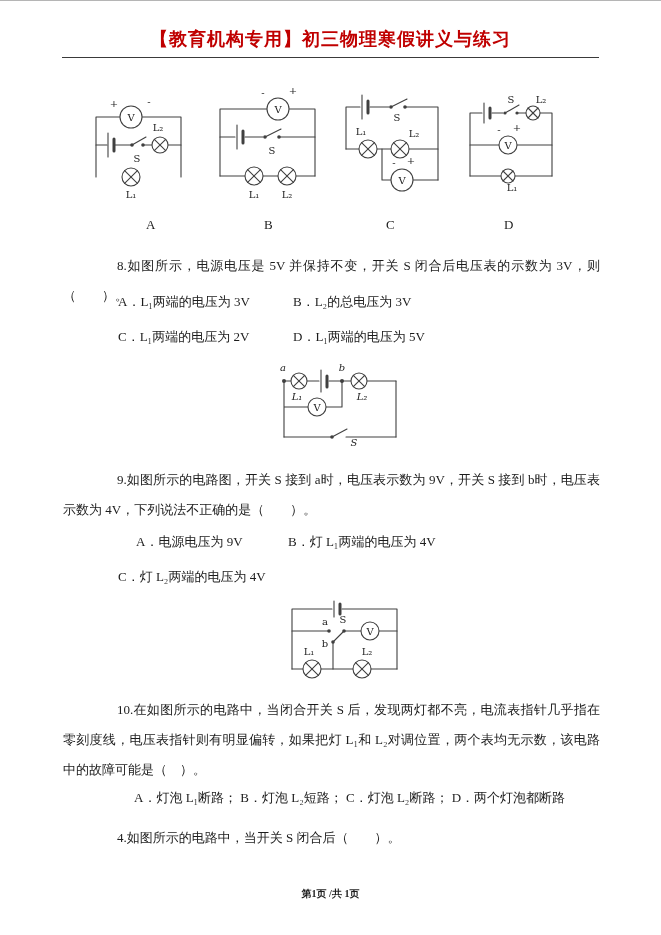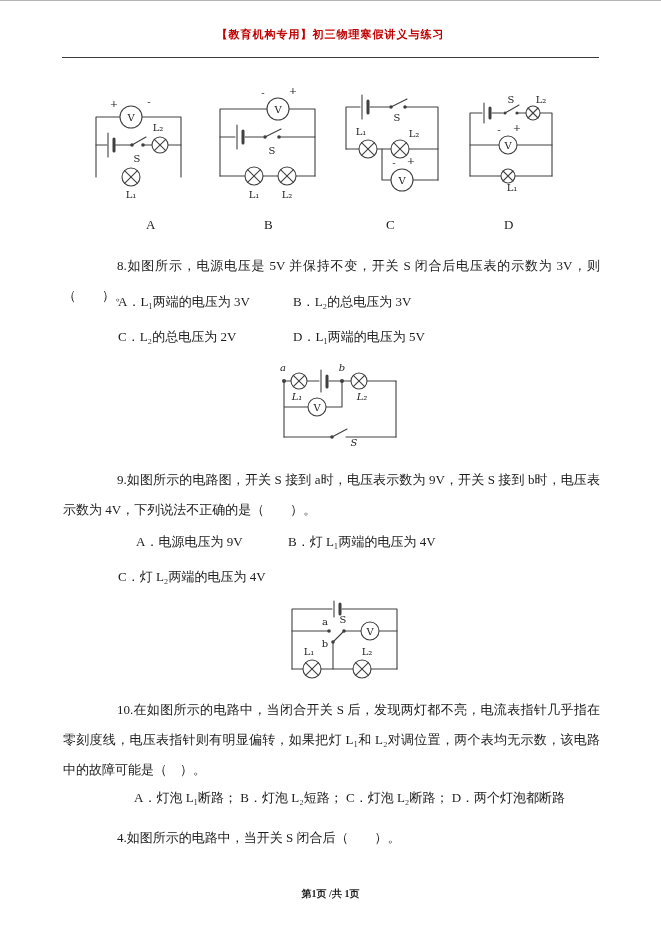--- a/index.html
+++ b/index.html
@@ -8,21 +8,21 @@
     width:661px; height:935px;
     background:#ffffff;
     border-top:1px solid #b5b5b5;
     font-family:"Liberation Serif","DejaVu Serif",serif;
     font-size:13px; color:#1c1c1c;
     overflow:hidden;
   }
   .abs { position:absolute; }
   .header-title {
     left:0; right:0; top:26px; text-align:center;
-    color:#c00000; font-weight:bold; font-size:11px; letter-spacing:1px;
+    color:#c00000; font-weight:bold; font-size:18px; letter-spacing:1px;
   }
   .header-divider { left:62px; top:56px; width:537px; height:1px; background:#3a3a3a; }
   .para { left:63px; width:537px; line-height:30px; text-align:justify; text-indent:54px; }
   .opt { white-space:nowrap; }
   .diag-label { font-size:13px; }
   .footer { left:0; right:0; top:886px; text-align:center; font-weight:bold; font-size:10px; }
 
   .circ line, .circ path { stroke:#404040; stroke-width:1.1; fill:none; stroke-linecap:round; }
   .circ .thick { stroke-width:3; }
   .circ .comp { fill:#ffffff; stroke:#404040; stroke-width:1.1; }
@@ -134,21 +134,21 @@
   </svg>
 
   <span class="abs diag-label" style="left:146px; top:216px;">A</span>
   <span class="abs diag-label" style="left:264px; top:216px;">B</span>
   <span class="abs diag-label" style="left:386px; top:216px;">C</span>
   <span class="abs diag-label" style="left:504px; top:216px;">D</span>
 
   <div class="abs para" style="top:250px;">8.如图所示，电源电压是 5V 并保持不变，开关 S 闭合后电压表的示数为 3V，则（　　）。</div>
   <span class="abs opt" style="left:118px; top:292px;">A．L₁两端的电压为 3V</span>
   <span class="abs opt" style="left:293px; top:292px;">B．L₂的总电压为 3V</span>
-  <span class="abs opt" style="left:118px; top:327px;">C．L₂的总电压为 2V</span>
+  <span class="abs opt" style="left:118px; top:327px;">C．L₁两端的电压为 2V</span>
   <span class="abs opt" style="left:293px; top:327px;text-align:right;">D．L₁两端的电压为 5V</span>
 
   <svg class="abs circ" style="left:270px; top:358px;" width="140" height="95" viewBox="0 0 140 95">
     <circle class="dot" cx="14" cy="22" r="2"></circle>
     <text class="it" x="13" y="12" text-anchor="middle">a</text>
     <path d="M14,22 H21 M37,22 H49 M59,22 H72 M72,22 H81 M97,22 H126"></path>
     <circle class="comp" cx="29" cy="22" r="8"></circle>
     <line x1="23.3" y1="16.3" x2="34.7" y2="27.7"></line>
       <line x1="23.3" y1="27.7" x2="34.7" y2="16.3"></line>
     <text class="it" x="27" y="41" text-anchor="middle">L₁</text>

